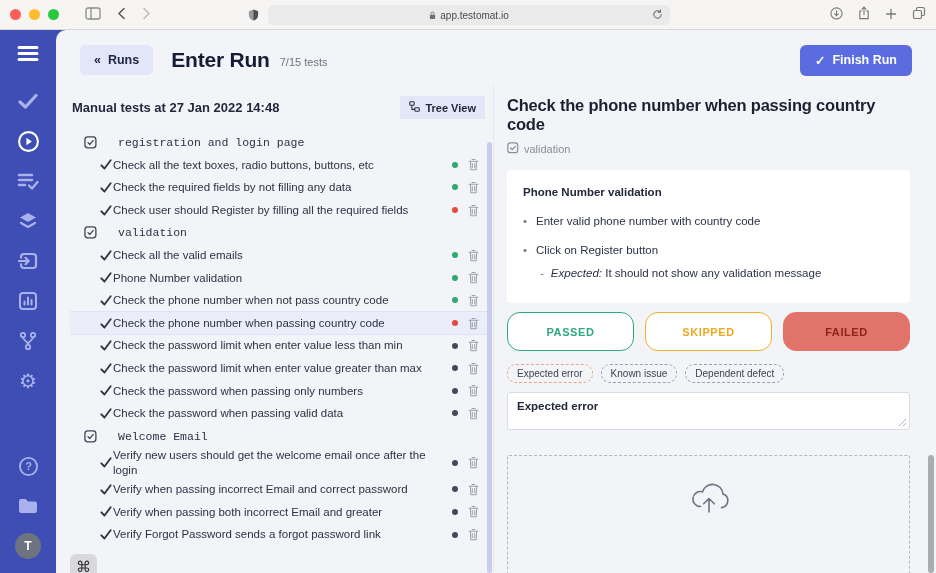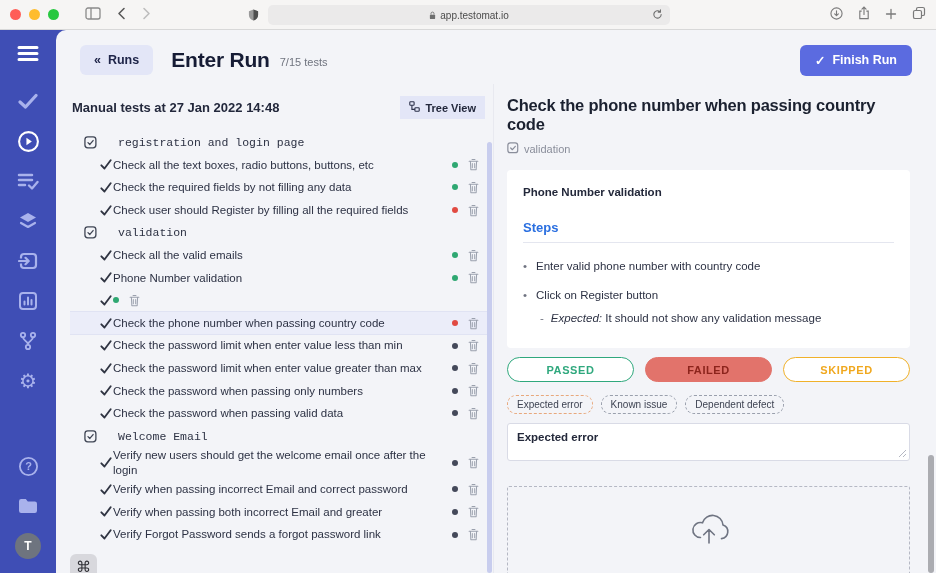--- a/index.html
+++ b/index.html
@@ -63,21 +63,21 @@
   .card{background:#fff;border-radius:4px;padding:16px 16px 24px 16px;margin-top:14px;}
   .card-subtitle{font-size:11.5px;font-weight:bold;color:#23283a;}
   .steps-heading{color:#2a6fe0;font-size:13px;font-weight:bold;margin-top:22px;padding-bottom:7px;border-bottom:1px solid #e4e6ef;}
   .step{display:flex;gap:9px;font-size:11.5px;color:#2d3244;margin-top:17px;}
   .step .bullet{color:#6f7380;}
   .expected{display:flex;gap:7px;font-size:11.5px;color:#2d3244;margin-top:11px;margin-left:17px;}
   .expected .dash{color:#6f7380;}
   .expected em{font-style:italic;}
   .result-heading{font-size:14.5px;font-weight:bold;color:#1b2130;margin-top:14px;}
   .status-row{display:flex;gap:11px;margin-top:9px;}
-  .status-btn{flex:1;height:25px;border-radius:13px;font-family:inherit;font-size:11px;font-weight:bold;letter-spacing:.6px;background:#fff;cursor:pointer;}
+  .status-btn{flex:1;height:39px;border-radius:13px;font-family:inherit;font-size:11px;font-weight:bold;letter-spacing:.6px;background:#fff;cursor:pointer;}
   .status-btn.passed{border:1.5px solid #2fa87d;color:#2fa87d;}
   .status-btn.failed{border:1.5px solid #e2736b;color:#8c241c;}
   .status-btn.failed.active{background:#e2736b;}
   .status-btn.skipped{border:1.5px solid #f0b12a;color:#f0a81f;}
   .tag-row{display:flex;gap:8px;margin-top:13px;}
   .deftag{border:1px dashed #9aa0ad;border-radius:9px;background:transparent;padding:3px 9px;font-family:inherit;font-size:10px;color:#3e4352;cursor:pointer;}
   .deftag.active{border-color:#e8a87c;}
   .comment-box{display:block;margin-top:9px;width:100%;height:38px;background:#fff;border:1px solid #d9dbe6;border-radius:3px;padding:7px 9px;font-family:inherit;font-size:11.5px;font-weight:bold;color:#23283a;resize:none;overflow:hidden;}
   .resize-grip{position:absolute;width:9px;height:9px;pointer-events:none;}
   .comment-wrap{position:relative;}
@@ -325,20 +325,21 @@
                     <path d="M1.2 3.5h9.6M4.4 1.6h3.2M2.6 3.5l.5 9.2h5.8l.5-9.2M4.7 6v4.6M7.3 6v4.6" stroke="#9aa0ad" stroke-width="1.1" fill="none" stroke-linecap="round" stroke-linejoin="round"></path>
                   </svg>
                 </button>
               </div>
               <div class="row test-row">
                 <span style="display:flex;flex:0 0 12px">
                   <svg width="12" height="11" viewBox="0 0 14 13">
                     <path d="M1.5 7.5l3.7 3.7L12.5 1.5" stroke="#2f3442" stroke-width="2.2" fill="none" stroke-linecap="round" stroke-linejoin="round"></path>
                   </svg>
                 </span>
+                <span class="label">Check the phone number when not pass country code</span>
                 <span class="dot passed"></span>
                 <button class="trash">
                   <svg width="11" height="13" viewBox="0 0 12 14">
                     <path d="M1.2 3.5h9.6M4.4 1.6h3.2M2.6 3.5l.5 9.2h5.8l.5-9.2M4.7 6v4.6M7.3 6v4.6" stroke="#9aa0ad" stroke-width="1.1" fill="none" stroke-linecap="round" stroke-linejoin="round"></path>
                   </svg>
                 </button>
               </div>
               <div class="row test-row selected">
                 <span style="display:flex;flex:0 0 12px">
                   <svg width="12" height="11" viewBox="0 0 14 13">
@@ -484,41 +485,40 @@
           <div class="detail-tag">
             <span><svg width="12" height="12" viewBox="0 0 14 14">
                   <rect x="1" y="1" width="11.5" height="11.5" rx="3" stroke="#8a8e9b" stroke-width="1.4" fill="none"></rect>
                   <path d="M4.3 7l2 2 3.4-4" stroke="#8a8e9b" stroke-width="1.4" fill="none" stroke-linecap="round" stroke-linejoin="round"></path>
                 </svg></span>
             <span>validation</span>
           </div>
 
           <div class="card">
             <div class="card-subtitle">Phone Number validation</div>
-            <div class="steps-heading">Steps</div>
             <div>
                 <div class="step">
                   <span class="bullet">•</span>
                   <span class="stext">Enter valid phone number with country code</span>
                 </div>
                 <div class="step">
                   <span class="bullet">•</span>
                   <span class="stext">Click on Register button</span>
                 </div>
                 <div class="expected">
                   <span class="dash">-</span>
                   <span><em class="elab">Expected:</em> <span class="etext">It should not show any validation message</span></span>
                 </div>
               </div>
           </div>
 
           <div class="status-row">
               <button class="status-btn passed">PASSED</button>
+              <button class="status-btn skipped">SKIPPED</button>
               <button class="status-btn failed active">FAILED</button>
-              <button class="status-btn skipped">SKIPPED</button>
             </div>
           <div class="tag-row">
               <button class="deftag active">Expected error</button>
               <button class="deftag">Known issue</button>
               <button class="deftag">Dependent defect</button>
             </div>
           <div class="comment-wrap">
             <textarea class="comment-box" style="">Expected error</textarea>
             <svg class="resize-grip" width="9" height="9" viewBox="0 0 9 9">
                 <path d="M8 1 1 8M8 5 5 8" stroke="#b4b7c2" stroke-width="1"></path>

